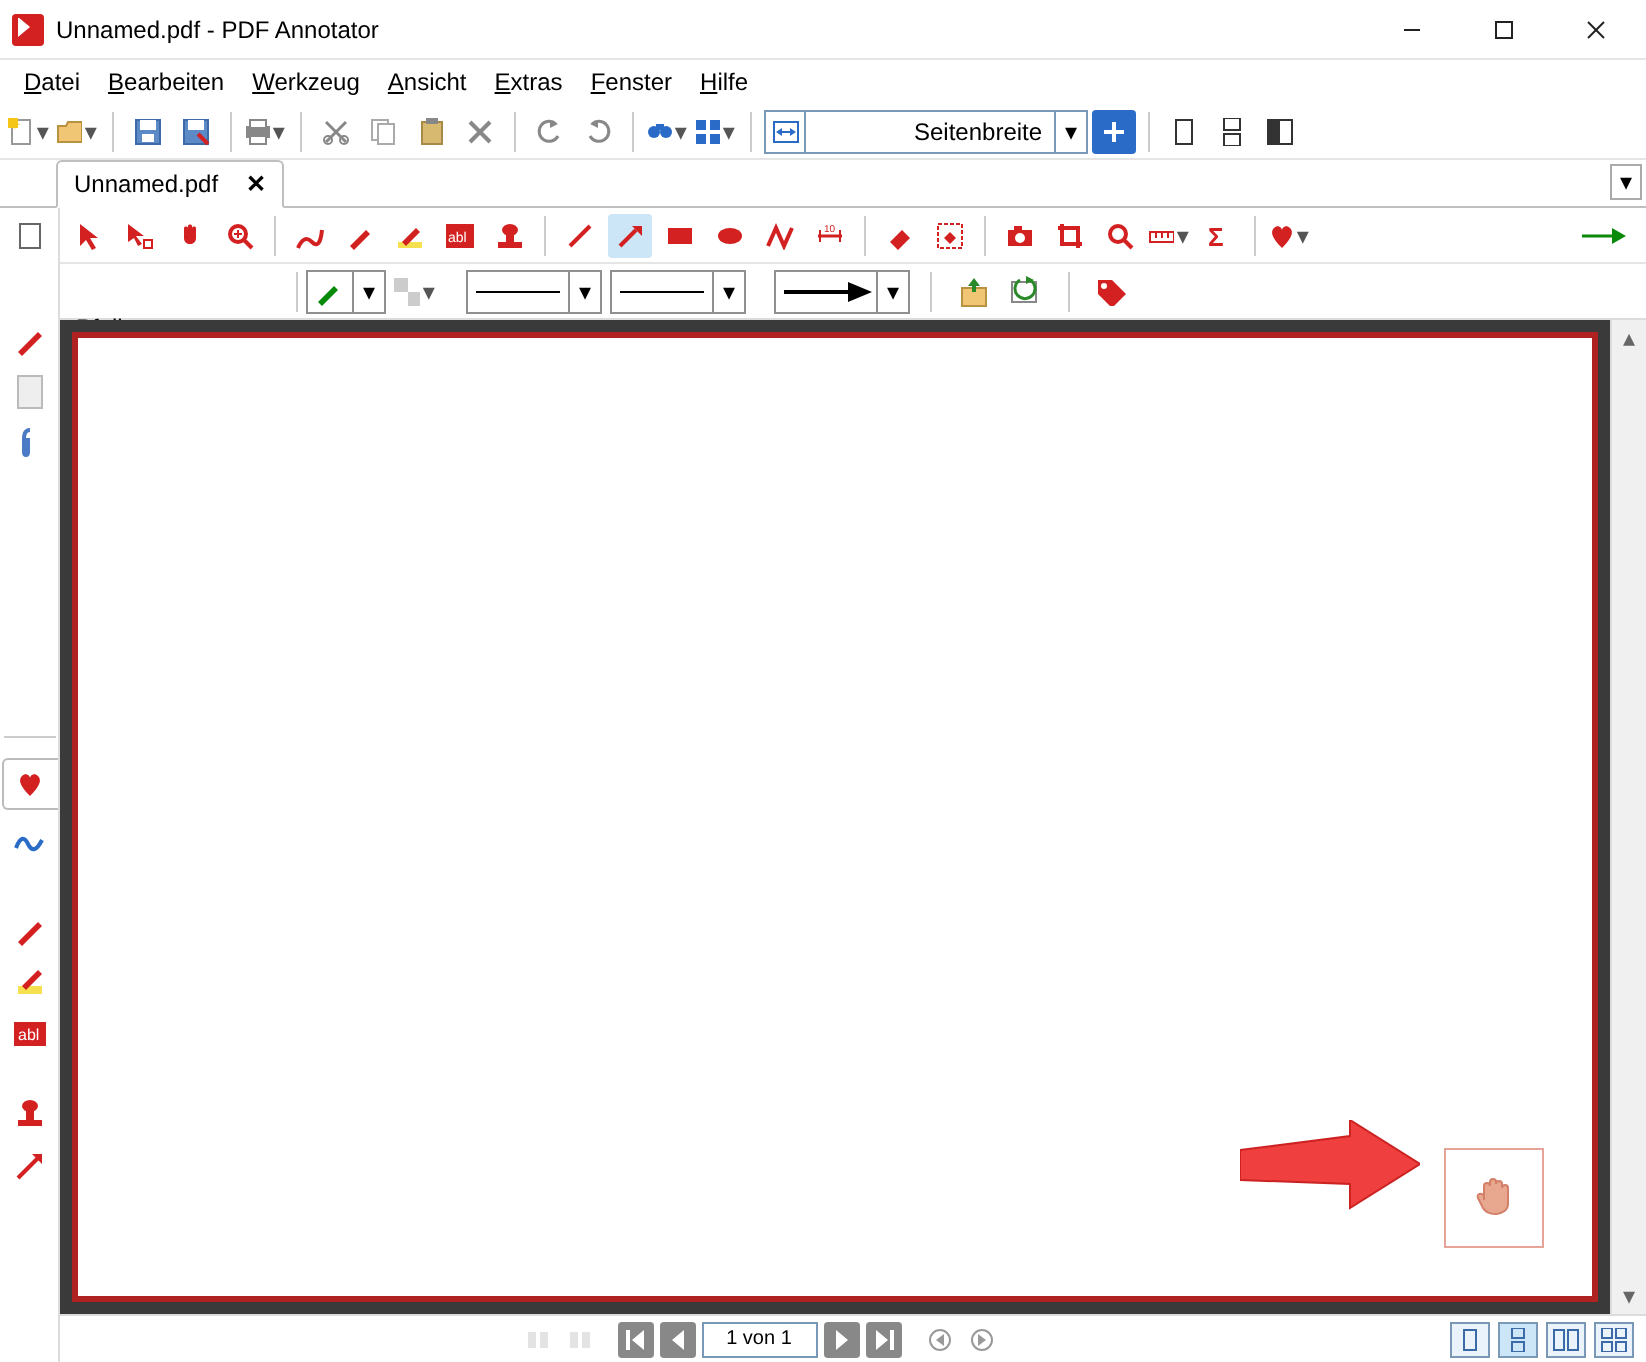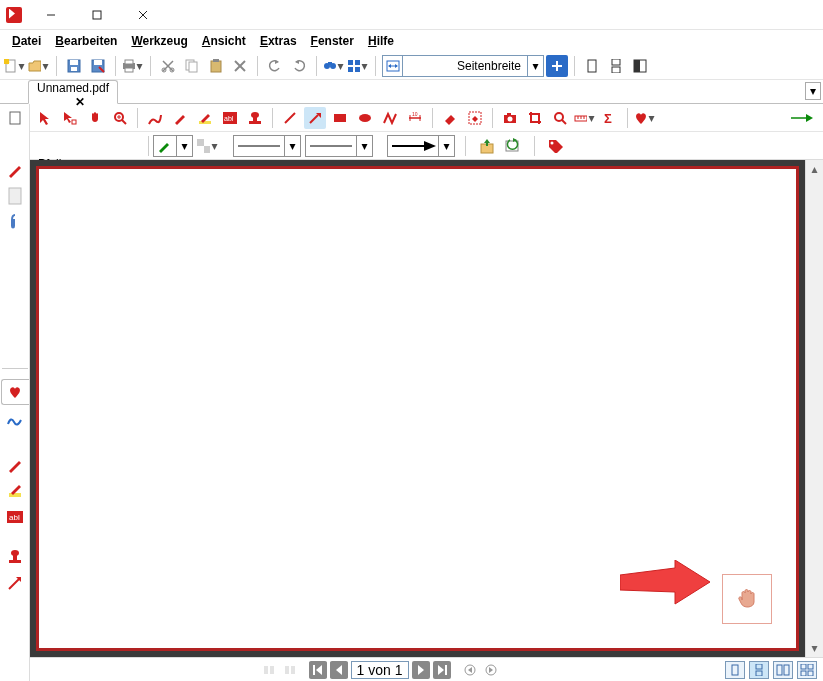--- a/index.html
+++ b/index.html
@@ -7,37 +7,37 @@
 
 
 .titlebar { height: 30px; display: flex; align-items: center; padding: 0 2px 0 6px; border-bottom: 1px solid #e5e5e5; }
 .titlebar .app-icon { width: 16px; height: 16px; background: #d32020; border-radius: 2px; margin-right: 6px; position: relative; }
 .titlebar .app-icon::after { content: ""; position: absolute; left: 3px; top: 2px; width: 6px; height: 10px; background: #fff; clip-path: polygon(0 0, 100% 50%, 0 100%); }
 .titlebar .title { flex: 1; font-size: 12px; }
 .titlebar .winbtn { width: 46px; height: 30px; display: flex; align-items: center; justify-content: center; color: #222; }
 
 
 .menubar { height: 22px; display: flex; align-items: center; padding: 0 6px; gap: 2px; }
-.menubar .menuitem { padding: 2px 6px; font-size: 12px; cursor: default; font-weight: bold; }
+.menubar .menuitem { padding: 2px 6px; font-size: 12px; cursor: default; }
 .menuitem .underline { text-decoration: underline; }
 
 
 .toolbar { height: 28px; display: flex; align-items: center; padding: 0 4px; gap: 2px; border-bottom: 1px solid #e5e5e5; }
 .toolbar .sep { width: 1px; height: 20px; background: #ccc; margin: 0 4px; }
 .tbtn { width: 22px; height: 22px; display: flex; align-items: center; justify-content: center; border-radius: 2px; cursor: pointer; }
 .dropdown-btn { display: flex; align-items: center; }
 .dropdown-btn .arrow { width: 10px; display: flex; align-items: center; justify-content: center; color: #555; }
 .zoom-select { display: flex; align-items: center; border: 1px solid #7a99b8; background: #fff; height: 22px; }
 .zoom-select .icon-slot { width: 20px; display: flex; align-items: center; justify-content: center; border-right: 1px solid #7a99b8; height: 100%; background: #fff; }
 .zoom-select .value { padding: 0 6px; min-width: 76px; font-size: 12px; margin-left: 48px; }
 .zoom-select .dd { width: 16px; display: flex; align-items: center; justify-content: center; border-left: 1px solid #7a99b8; height: 100%; }
 
 
 .doctab-row { height: 24px; display: flex; align-items: flex-end; padding-left: 28px; position: relative; border-bottom: 1px solid #bfbfbf; }
-.doctab { background: #fff; border: 1px solid #bfbfbf; border-bottom: 1px solid #fff; height: 24px; display: flex; align-items: center; padding: 0 8px; font-size: 12px; position: relative; margin-bottom: -1px; border-radius: 3px 3px 0 0; flex-direction: column; }
+.doctab { background: #fff; border: 1px solid #bfbfbf; border-bottom: 1px solid #fff; height: 24px; display: flex; align-items: center; padding: 0 8px; font-size: 12px; position: relative; margin-bottom: -1px; border-radius: 3px 3px 0 0; }
 .doctab .close { margin-left: 14px; font-weight: bold; cursor: pointer; }
 .doctab-row .right-dd { position: absolute; right: 2px; top: 2px; width: 16px; height: 18px; border: 1px solid #aaa; display: flex; align-items: center; justify-content: center; background: #fff; }
 
 
 .workarea { display: flex; height: calc(681px - 30px - 22px - 28px - 24px); }
 .left-col { width: 30px; border-right: 1px solid #dcdcdc; display: flex; flex-direction: column; align-items: center; padding-top: 4px; gap: 6px; }
 .left-col .side-icon { width: 20px; height: 20px; display: flex; align-items: center; justify-content: center; cursor: pointer; border-radius: 2px; }
 .left-col .divider { width: 26px; height: 1px; background: #ccc; margin: 4px 0; }
 .left-col .favorite-tab { width: 28px; height: 26px; background: #fff; border: 1px solid #bbb; border-right: none; display: flex; align-items: center; justify-content: center; border-radius: 3px 0 0 3px; }
 
@@ -69,34 +69,35 @@
 .vscroll { width: 18px; background: #f0f0f0; border-left: 1px solid #dcdcdc; display: flex; flex-direction: column; }
 .vscroll .arrow { height: 18px; display: flex; align-items: center; justify-content: center; color: #666; }
 .vscroll .track { flex: 1; }
 
 
 .statusbar { height: 24px; border-top: 1px solid #dcdcdc; display: flex; align-items: center; padding: 0 6px; font-size: 11px; }
 .statusbar .center-group { display: flex; align-items: center; gap: 3px; margin: 0 auto; }
 .statusbar .right-group { display: flex; align-items: center; gap: 2px; }
 .statusbar .sq-btn { width: 18px; height: 18px; display: flex; align-items: center; justify-content: center; color: #777; border-radius: 2px; }
 .statusbar .sq-btn.disabled { opacity: 0.4; }
-.statusbar .page-input { width: 58px; height: 18px; border: 1px solid #7a99b8; text-align: center; font-size: 14px; padding: 0 2px; }
+.statusbar .page-input { width: 58px; height: 18px; border: 1px solid #7a99b8; text-align: center; font-size: 10px; padding: 0 2px; }
 .statusbar .view-btn { width: 20px; height: 18px; border: 1px solid #7a99b8; display: flex; align-items: center; justify-content: center; margin-left: 2px; background: #eaf3fb; }
 .statusbar .view-btn.active { background: #cde6f7; }
 
 .red { color: #d32020; }
 .gray { color: #777; }
 
 svg { display: block; }
 </style>
 </head>
 <body>
 
 <div class="titlebar">
   <div class="app-icon"></div>
+  <div class="title">Unnamed.pdf - PDF Annotator</div>
   <div class="winbtn">
       <svg width="10" height="10">
         <line x1="1" y1="5" x2="9" y2="5" stroke="#222" stroke-width="1"></line>
       </svg>
     </div>
   <div class="winbtn">
       <svg width="10" height="10">
         <rect x="1" y="1" width="8" height="8" fill="none" stroke="#222" stroke-width="1"></rect>
       </svg>
     </div>

